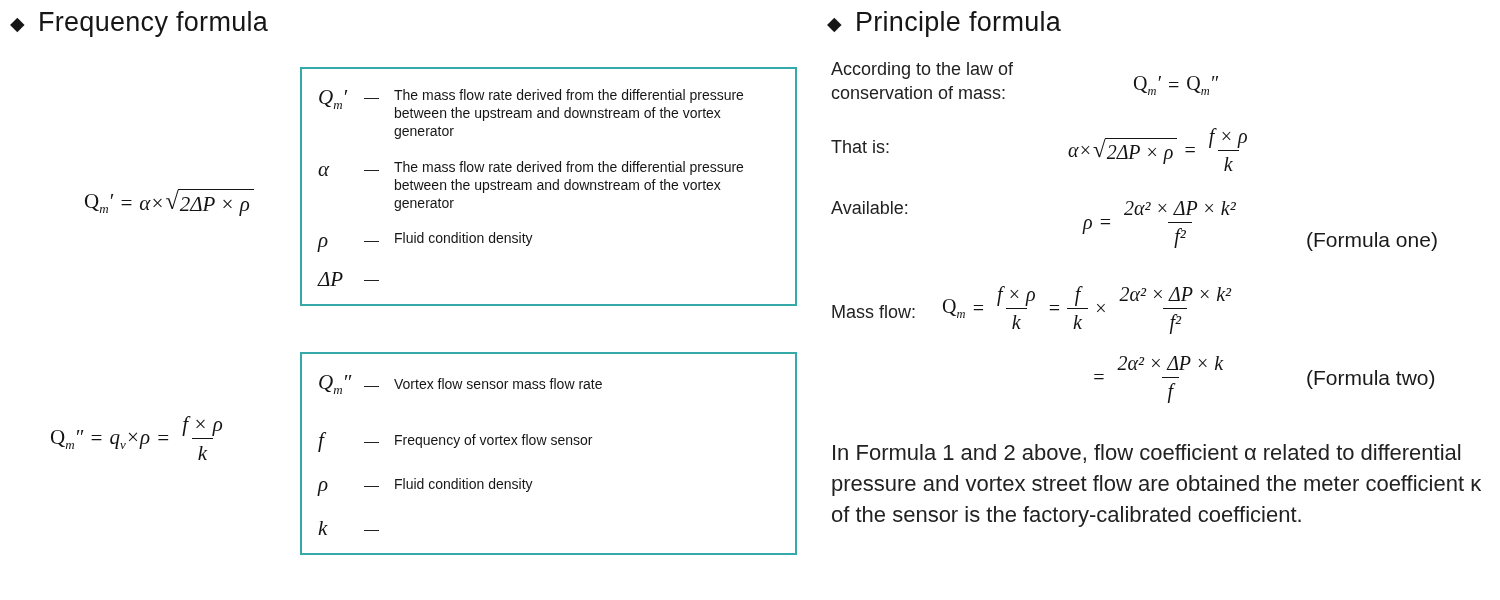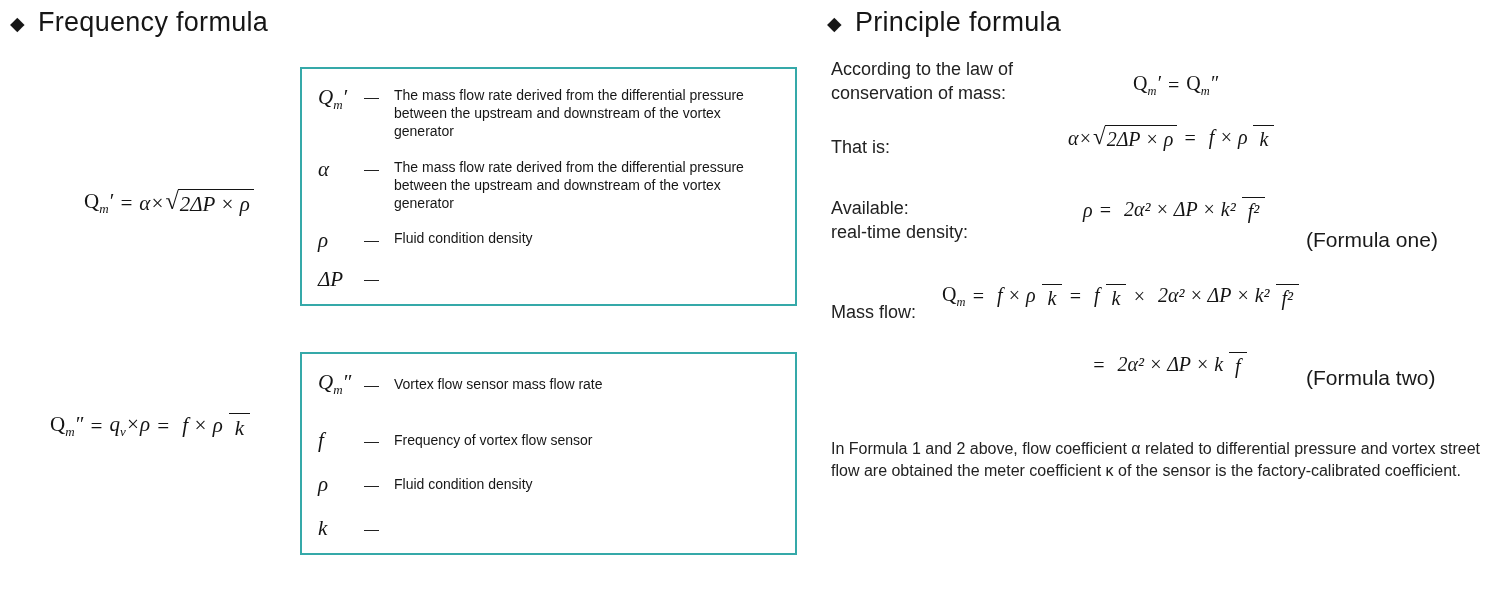--- a/index.html
+++ b/index.html
@@ -23,21 +23,21 @@
   
   .math {
     font-family: "Liberation Serif", "DejaVu Serif", serif;
     font-style: italic; color: #141414;
     display: inline-flex; align-items: center; gap: 6px; white-space: nowrap;
   }
   .math.lg { font-size: 21px; }
   .math.md { font-size: 20px; }
   .math sub { font-size: 0.62em; }
   .rm { font-style: normal; }
-  .frac { display: inline-flex; align-items: center; line-height: 1.15; }
+  .frac { display: inline-flex; flex-direction: column; align-items: center; line-height: 1.15; }
   .frac .num { padding: 0 6px 2px; }
   .frac .den { border-top: 1.5px solid #141414; padding: 2px 6px 0; }
   .sq-group { display: inline-flex; align-items: center; gap: 1px; }
   .sqrt { display: inline-flex; align-items: stretch; }
   .sqrt .rad { font-style: normal; font-size: 1.15em; line-height: 1; margin-right: -1px; }
   .sqrt .rand { border-top: 1.5px solid #141414; padding: 2px 4px 0 2px; }
 
   
   .def-box {
     border: 2px solid #35a9a9; background: #ffffff;
@@ -54,21 +54,21 @@
   .def-dash { flex: 0 0 30px; font-size: 15px; color: #222222; padding-top: 2px; }
   .def-desc { font-size: 14px; line-height: 1.3; color: #161616; }
   .box1 .def-row + .def-row { margin-top: 17px; }
   .box2 .def-row { align-items: center; }
   .box2 .r2 { margin-top: 32px; }
   .box2 .r3 { margin-top: 22px; }
   .box2 .r4 { margin-top: 22px; }
 
   .label { font-size: 18px; color: #222222; line-height: 1.32; }
   .formula-tag { font-size: 21px; color: #1a1a1a; }
-  .note { font-size: 16px; line-height: 1.4; color: #222222; }
+  .note { font-size: 22px; line-height: 1.4; color: #222222; }
 </style>
 </head>
 <body>
 
 <div class="abs" style="left:10px; top:7px;">
   <div class="section-title">
     <span class="diamond">◆</span>
     <span>Frequency formula</span>
   </div>
 </div>
@@ -167,21 +167,20 @@
   </span>
   <span>=</span>
   <span class="frac">
       <span class="num">f × ρ</span>
       <span class="den">k</span>
     </span>
 </div>
 
 <div class="abs label" style="left:831px; top:197px;">
   <div>Available:</div>
-  <div>real-time density:</div>
 </div>
 
 <div class="abs math md" style="left:1083px; top:197px;">
   <span>ρ</span>
   <span>=</span>
   <span class="frac">
       <span class="num">2α² × ΔP × k²</span>
       <span class="den">f²</span>
     </span>
 </div>

